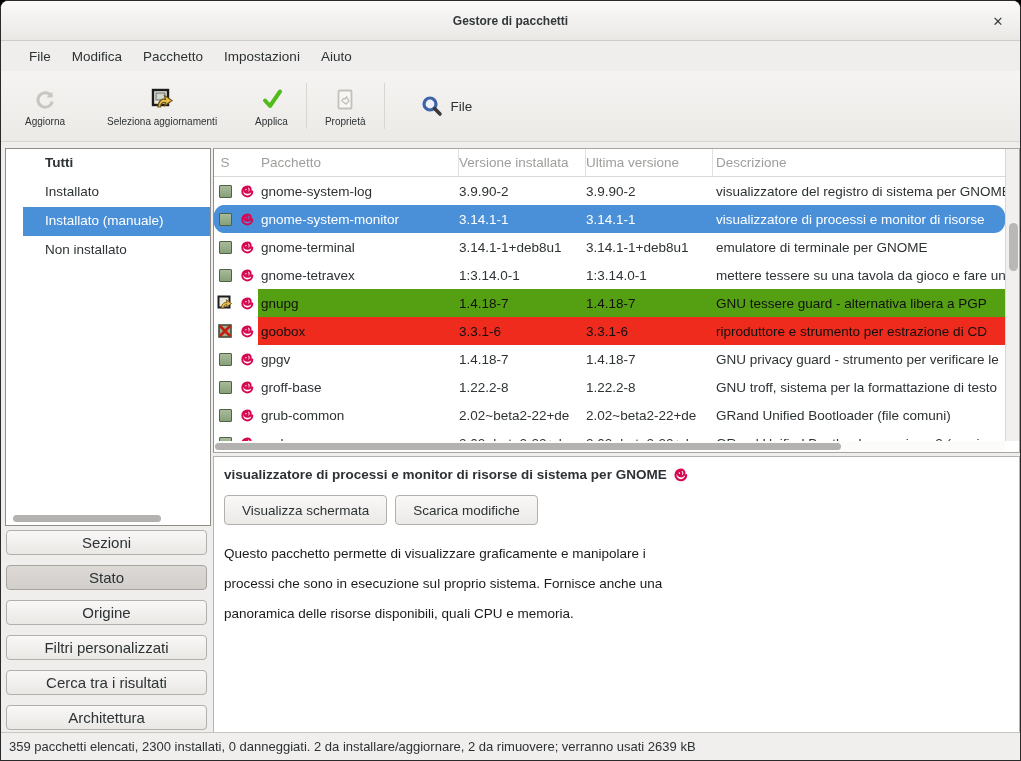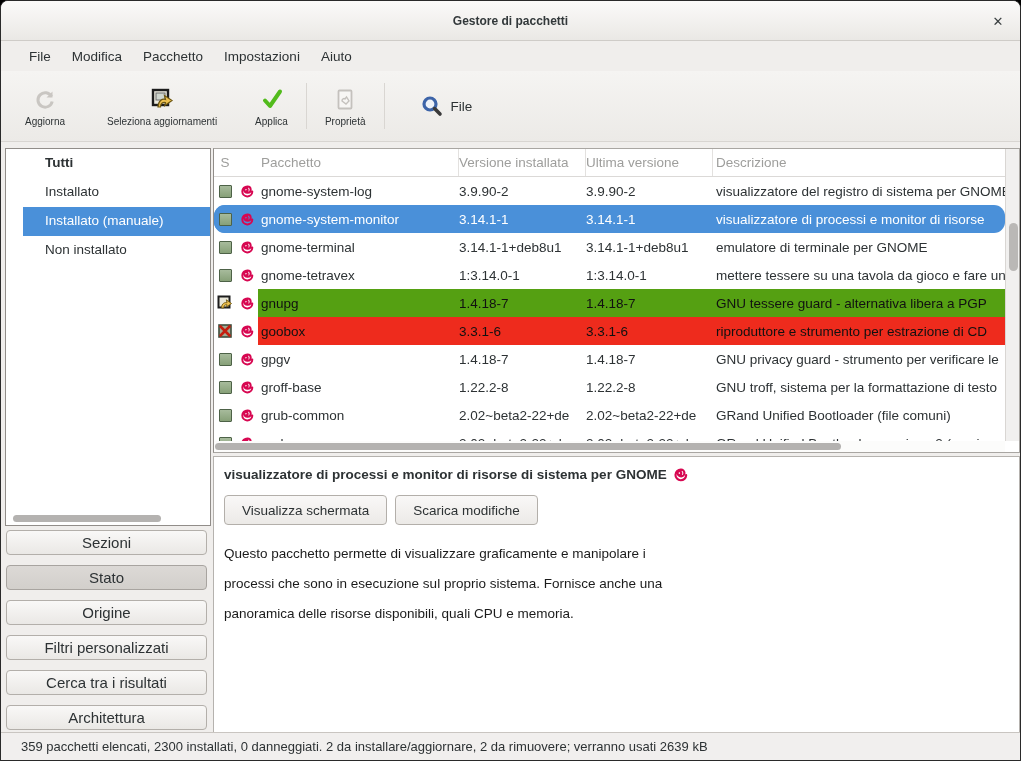--- a/index.html
+++ b/index.html
@@ -110,21 +110,21 @@
   .detail-btn {
     height:30px; padding:0 17px; border:1px solid #b3afaa; border-radius:4px;
     background:linear-gradient(#f9f8f7,#eceae7); font-size:13.5px; color:#2d3234;
     font-family:"Liberation Sans",sans-serif;
   }
   .details-desc { margin-top:14px; line-height:30px; color:#1b1b1b; }
   
   .statusbar {
     position:absolute; left:0; right:0; bottom:0; height:28px;
     background:#f1efee; border-top:1px solid #c9c5c1;
-    display:flex; align-items:center; padding-left:20px; font-size:13px; color:#2d3234;margin-top:28px;
+    display:flex; align-items:center; padding-left:8px; font-size:13px; color:#2d3234;margin-top:28px;
   }
   svg { display:block; }
 </style>
 </head>
 <body>
 
 <div class="window">
 
   <div class="titlebar">
     <span class="title">Gestore di pacchetti</span>

